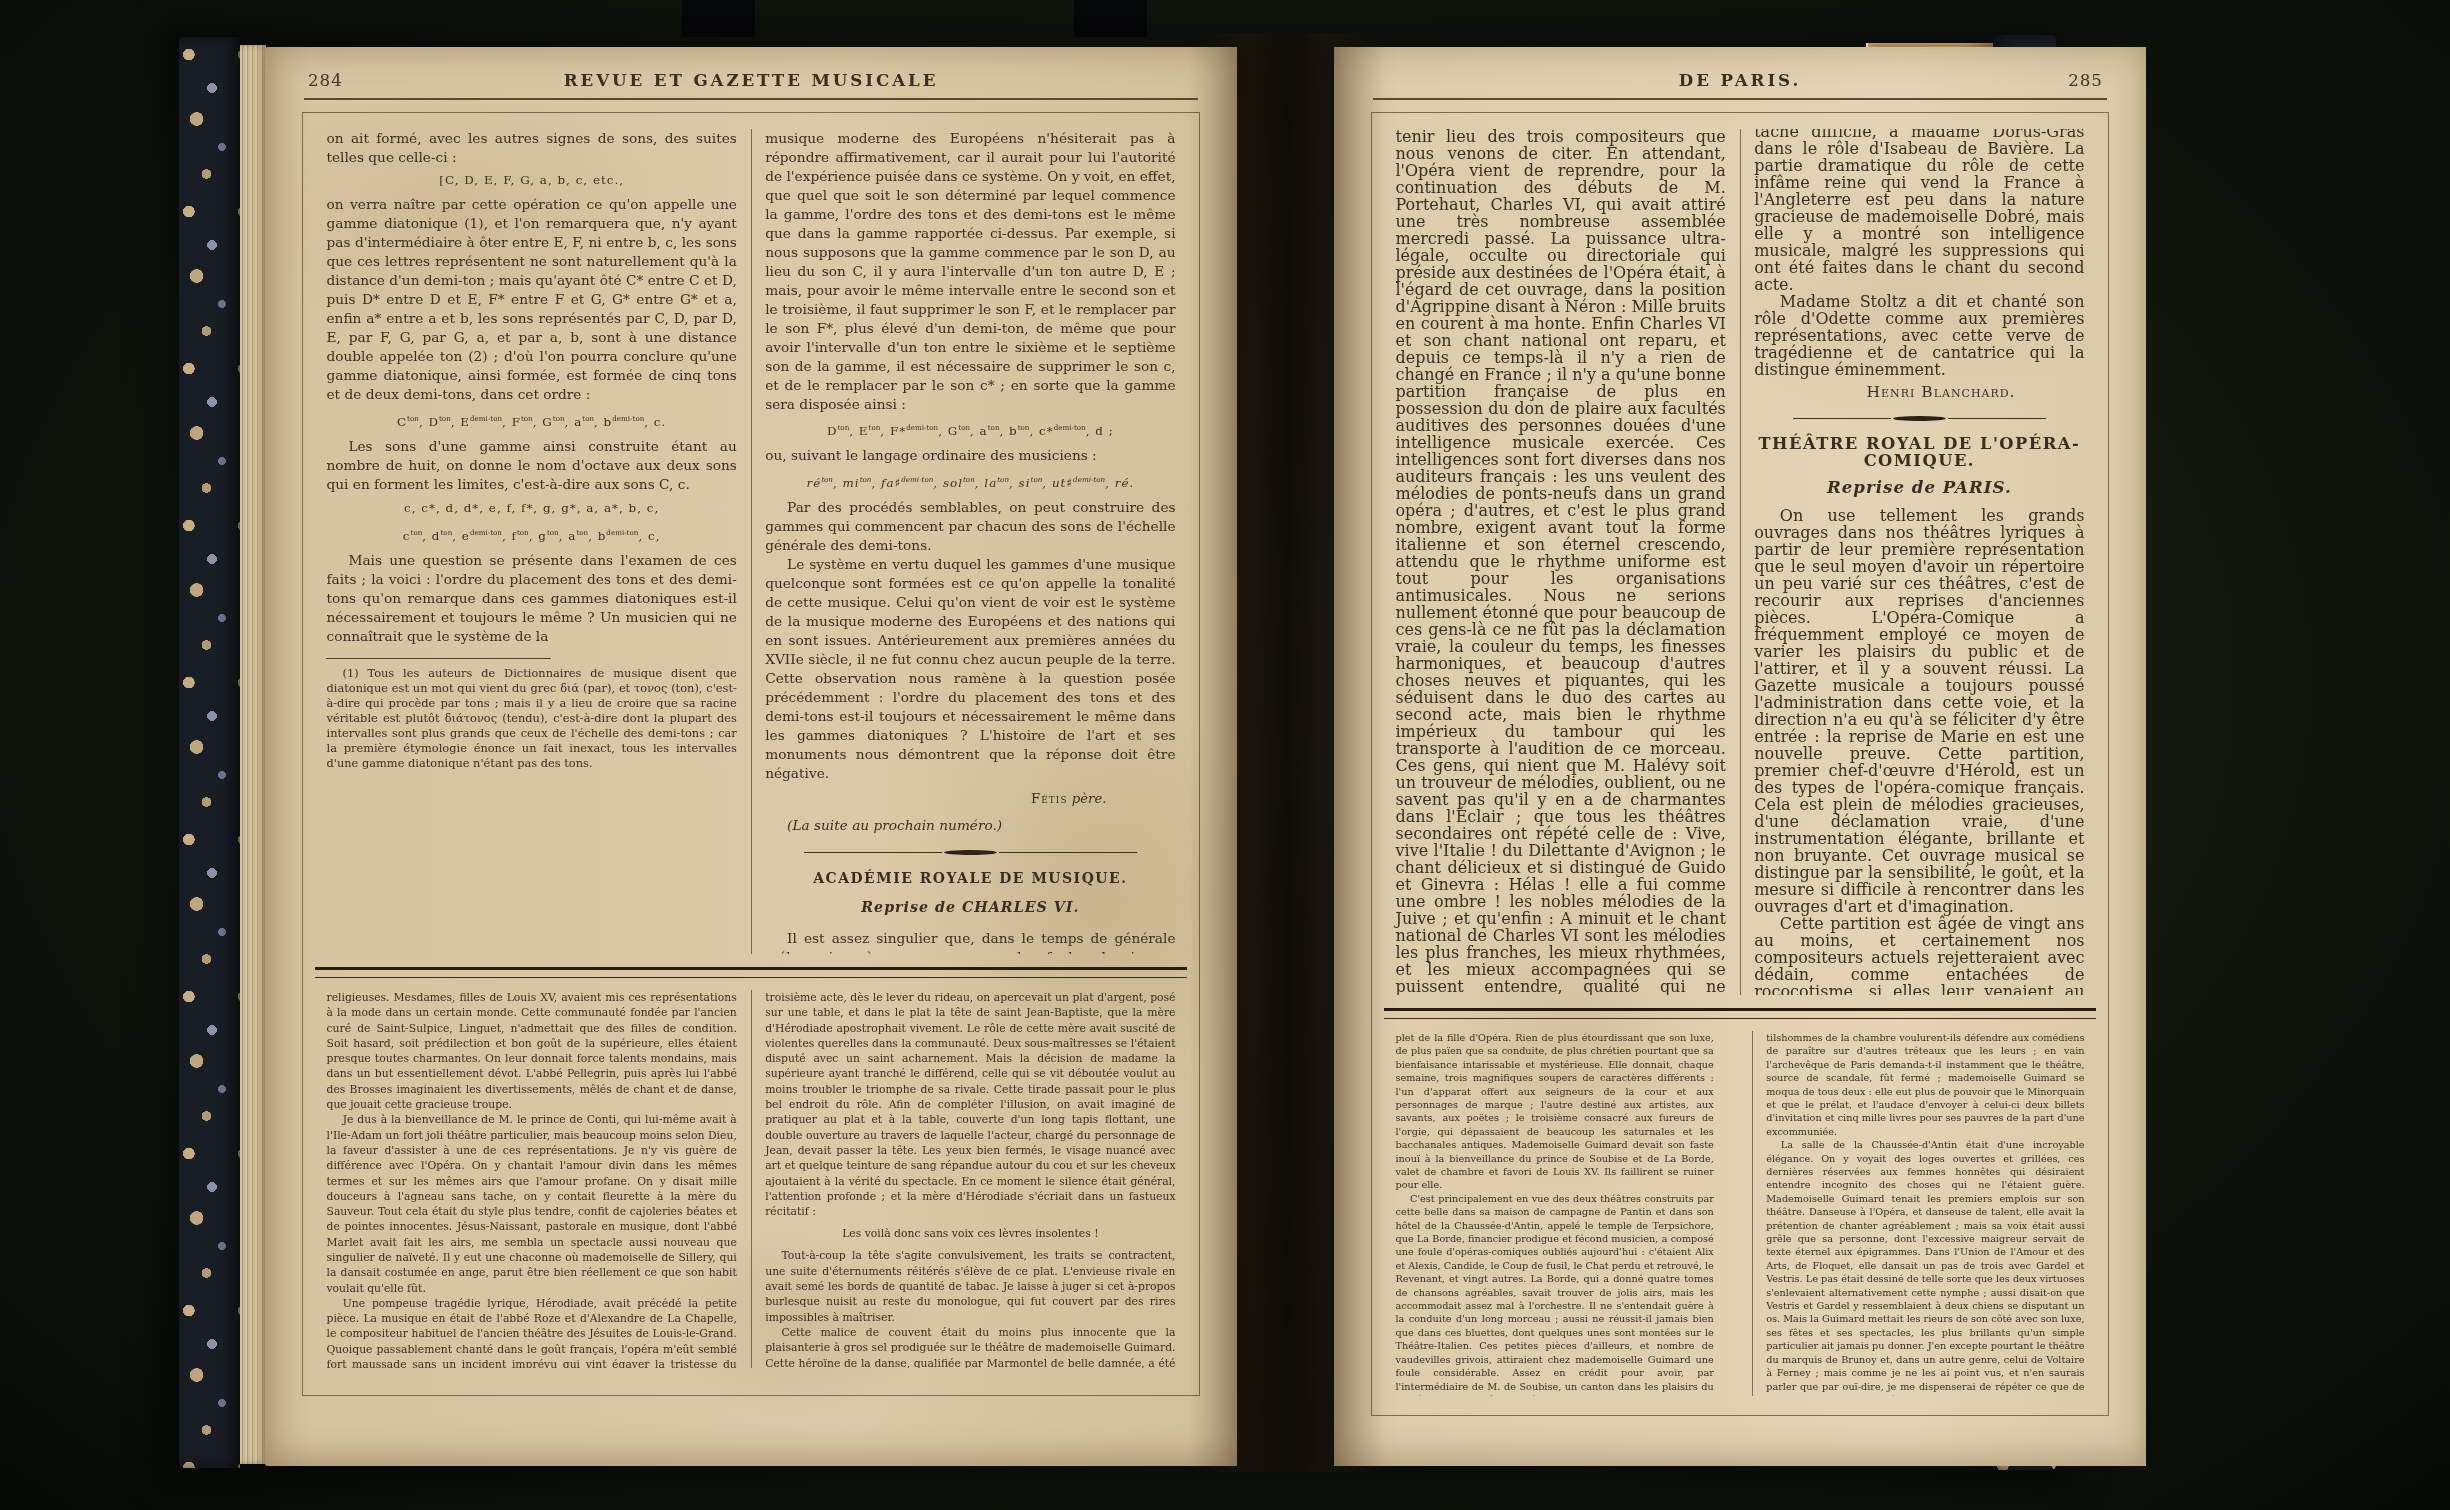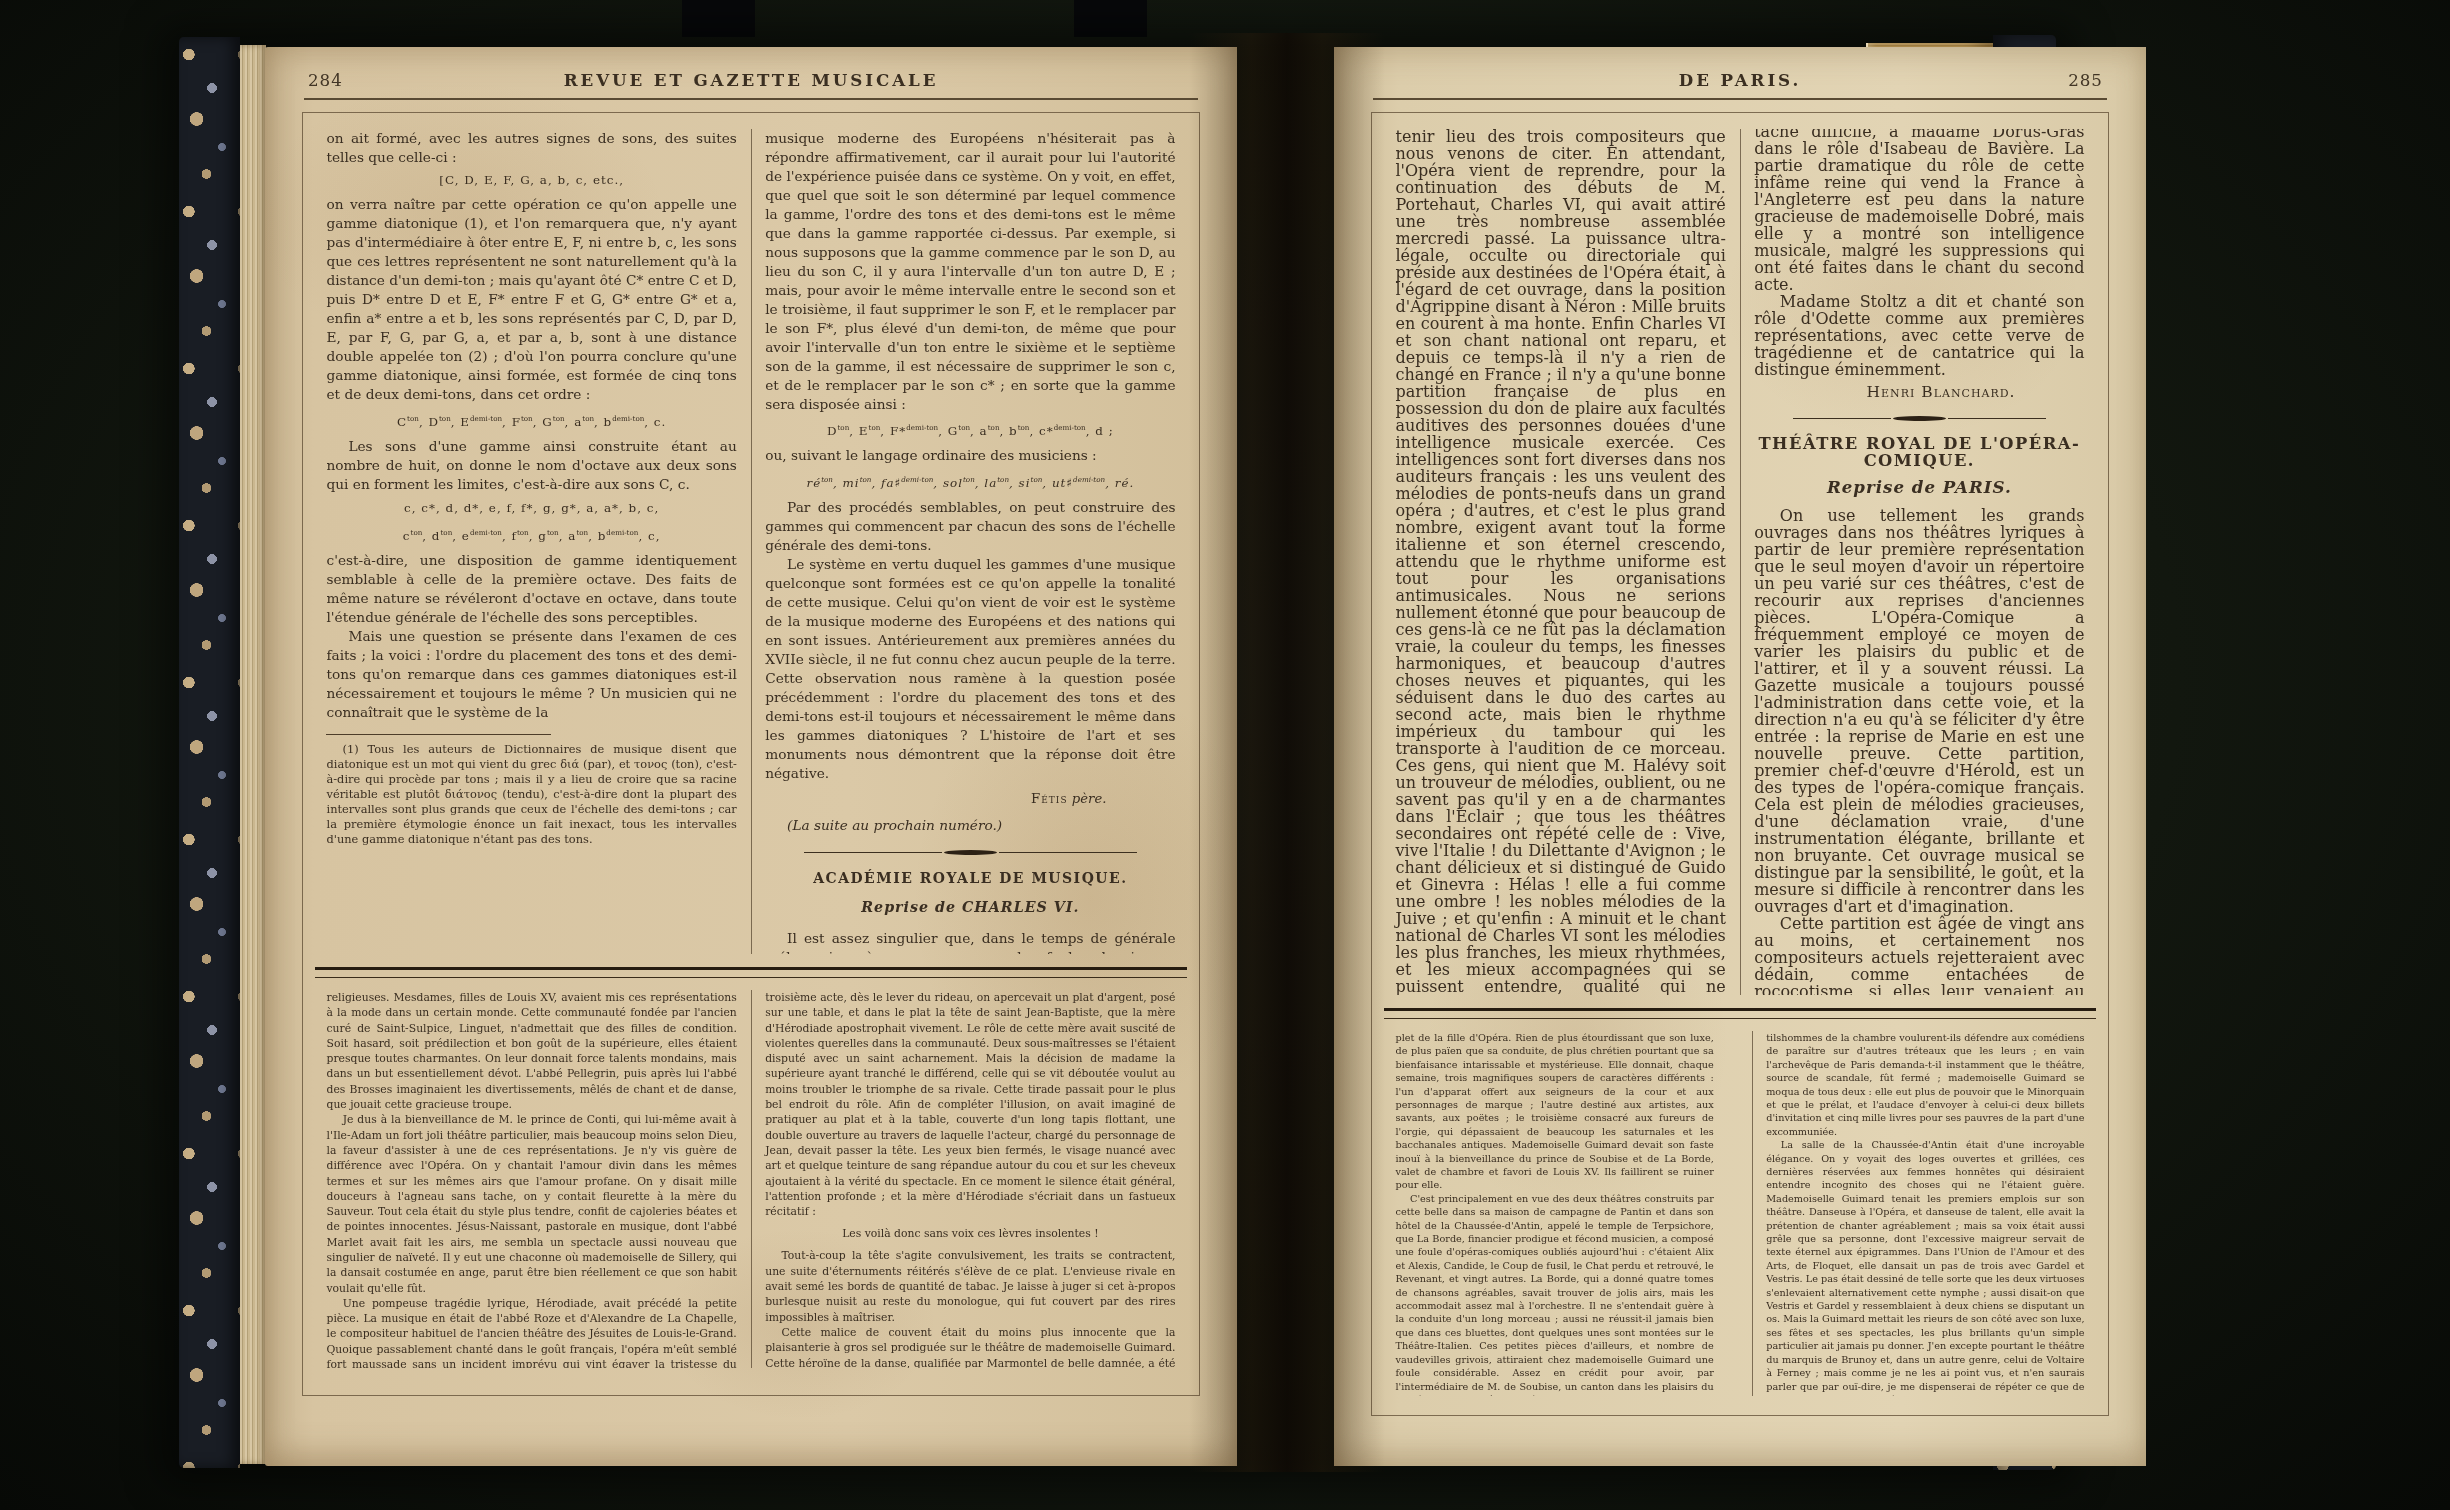--- a/index.html
+++ b/index.html
@@ -109,21 +109,20 @@
       <div class="frame frame-left">
         <div class="cols main-cols-left">
           <div class="col">
             <p class="p noind">on ait formé, avec les autres signes de sons, des suites telles que celle-ci :</p>
             <p class="formula">[C, D, E, F, G, a, b, c, etc.,</p>
             <p class="p noind">on verra naître par cette opération ce qu'on appelle une gamme diatonique (1), et l'on remarquera que, n'y ayant pas d'intermédiaire à ôter entre E, F, ni entre b, c, les sons que ces lettres représentent ne sont naturellement qu'à la distance d'un demi-ton ; mais qu'ayant ôté C* entre C et D, puis D* entre D et E, F* entre F et G, G* entre G* et a, enfin a* entre a et b, les sons représentés par C, D, par D, E, par F, G, par G, a, et par a, b, sont à une distance double appelée ton (2) ; d'où l'on pourra conclure qu'une gamme diatonique, ainsi formée, est formée de cinq tons et de deux demi-tons, dans cet ordre :</p>
             <p class="formula">C<sup>ton</sup>, D<sup>ton</sup>, E<sup>demi-ton</sup>, F<sup>ton</sup>, G<sup>ton</sup>, a<sup>ton</sup>, b<sup>demi-ton</sup>, c.</p>
             <p class="p">Les sons d'une gamme ainsi construite étant au nombre de huit, on donne le nom d'octave aux deux sons qui en forment les limites, c'est-à-dire aux sons C, c.</p>
             <p class="formula">c, c*, d, d*, e, f, f*, g, g*, a, a*, b, c,</p>
             <p class="formula">c<sup>ton</sup>, d<sup>ton</sup>, e<sup>demi-ton</sup>, f<sup>ton</sup>, g<sup>ton</sup>, a<sup>ton</sup>, b<sup>demi-ton</sup>, c,</p>
-            <p class="p noind">c'est-à-dire, une disposition de gamme identiquement semblable à celle de la première octave. Des faits de même nature se révéleront d'octave en octave, dans toute l'étendue générale de l'échelle des sons perceptibles.</p>
             <p class="p">Mais une question se présente dans l'examen de ces faits ; la voici : l'ordre du placement des tons et des demi-tons qu'on remarque dans ces gammes diatoniques est-il nécessairement et toujours le même ? Un musicien qui ne connaîtrait que le système de la</p>
             <div class="fn-rule"></div>
             <p class="footnote">(1) Tous les auteurs de Dictionnaires de musique disent que diatonique est un mot qui vient du grec διά (par), et τονος (ton), c'est-à-dire qui procède par tons ; mais il y a lieu de croire que sa racine véritable est plutôt διάτονος (tendu), c'est-à-dire dont la plupart des intervalles sont plus grands que ceux de l'échelle des demi-tons ; car la première étymologie énonce un fait inexact, tous les intervalles d'une gamme diatonique n'étant pas des tons.</p>
 
           </div>
           <div class="col second">
             <p class="p noind">musique moderne des Européens n'hésiterait pas à répondre affirmativement, car il aurait pour lui l'autorité de l'expérience puisée dans ce système. On y voit, en effet, que quel que soit le son déterminé par lequel commence la gamme, l'ordre des tons et des demi-tons est le même que dans la gamme rapportée ci-dessus. Par exemple, si nous supposons que la gamme commence par le son D, au lieu du son C, il y aura l'intervalle d'un ton autre D, E ; mais, pour avoir le même intervalle entre le second son et le troisième, il faut supprimer le son F, et le remplacer par le son F*, plus élevé d'un demi-ton, de même que pour avoir l'intervalle d'un ton entre le sixième et le septième son de la gamme, il est nécessaire de supprimer le son c, et de le remplacer par le son c* ; en sorte que la gamme sera disposée ainsi :</p>
             <p class="formula">D<sup>ton</sup>, E<sup>ton</sup>, F*<sup>demi-ton</sup>, G<sup>ton</sup>, a<sup>ton</sup>, b<sup>ton</sup>, c*<sup>demi-ton</sup>, d ;</p>
             <p class="p noind">ou, suivant le langage ordinaire des musiciens :</p>
             <p class="formula ital">ré<sup>ton</sup>, mi<sup>ton</sup>, fa♯<sup>demi-ton</sup>, sol<sup>ton</sup>, la<sup>ton</sup>, si<sup>ton</sup>, ut♯<sup>demi-ton</sup>, ré.</p>

